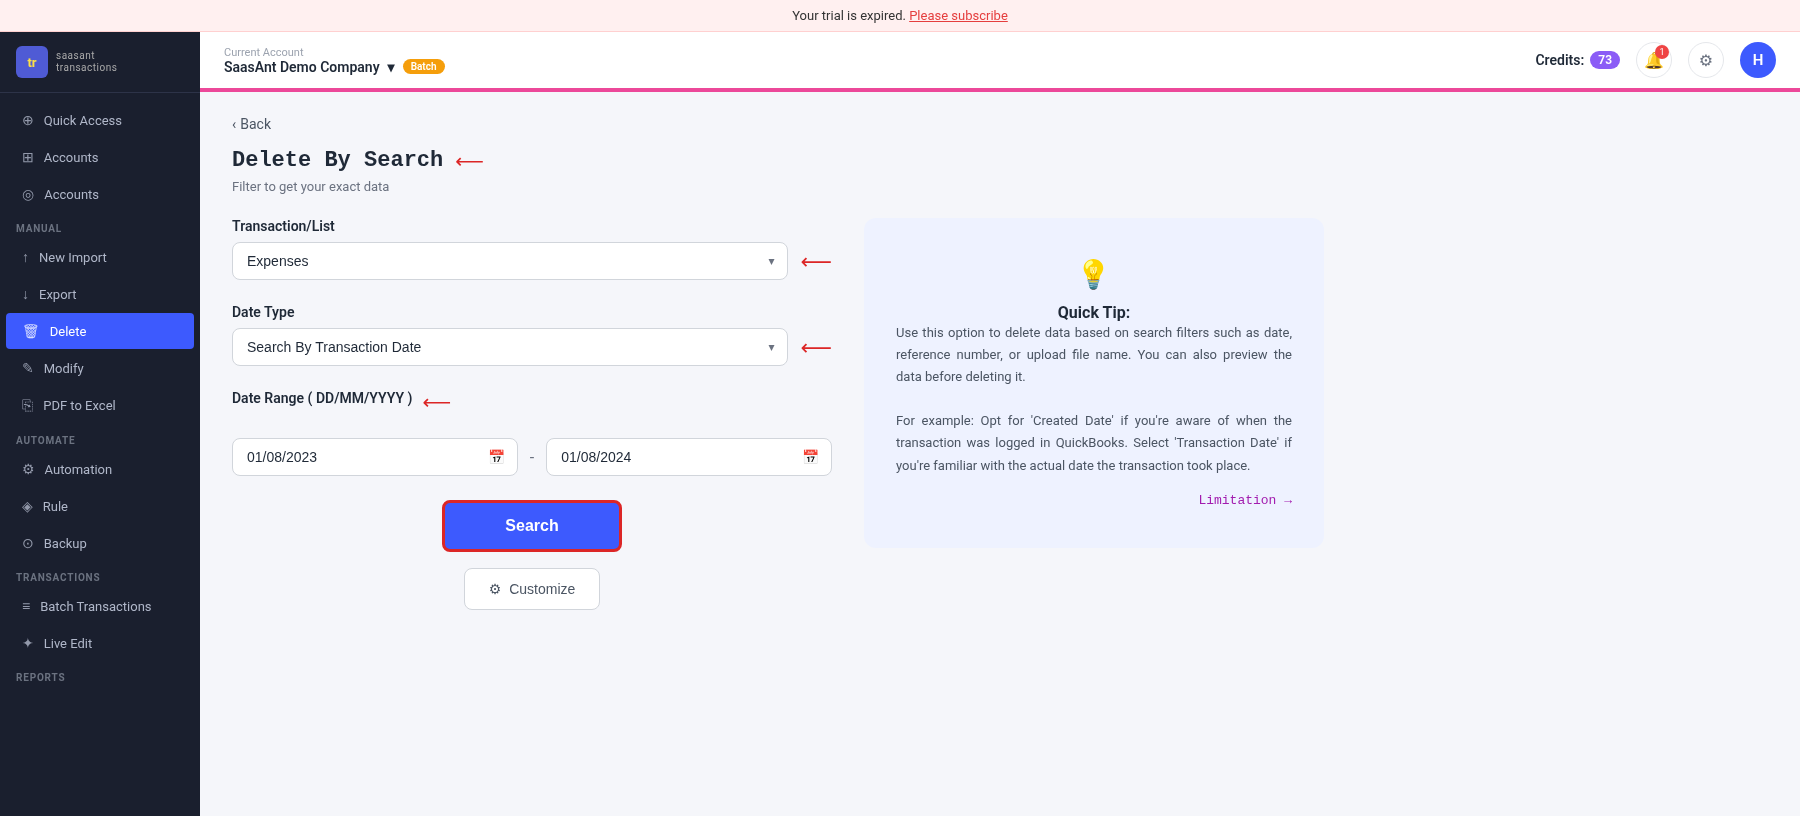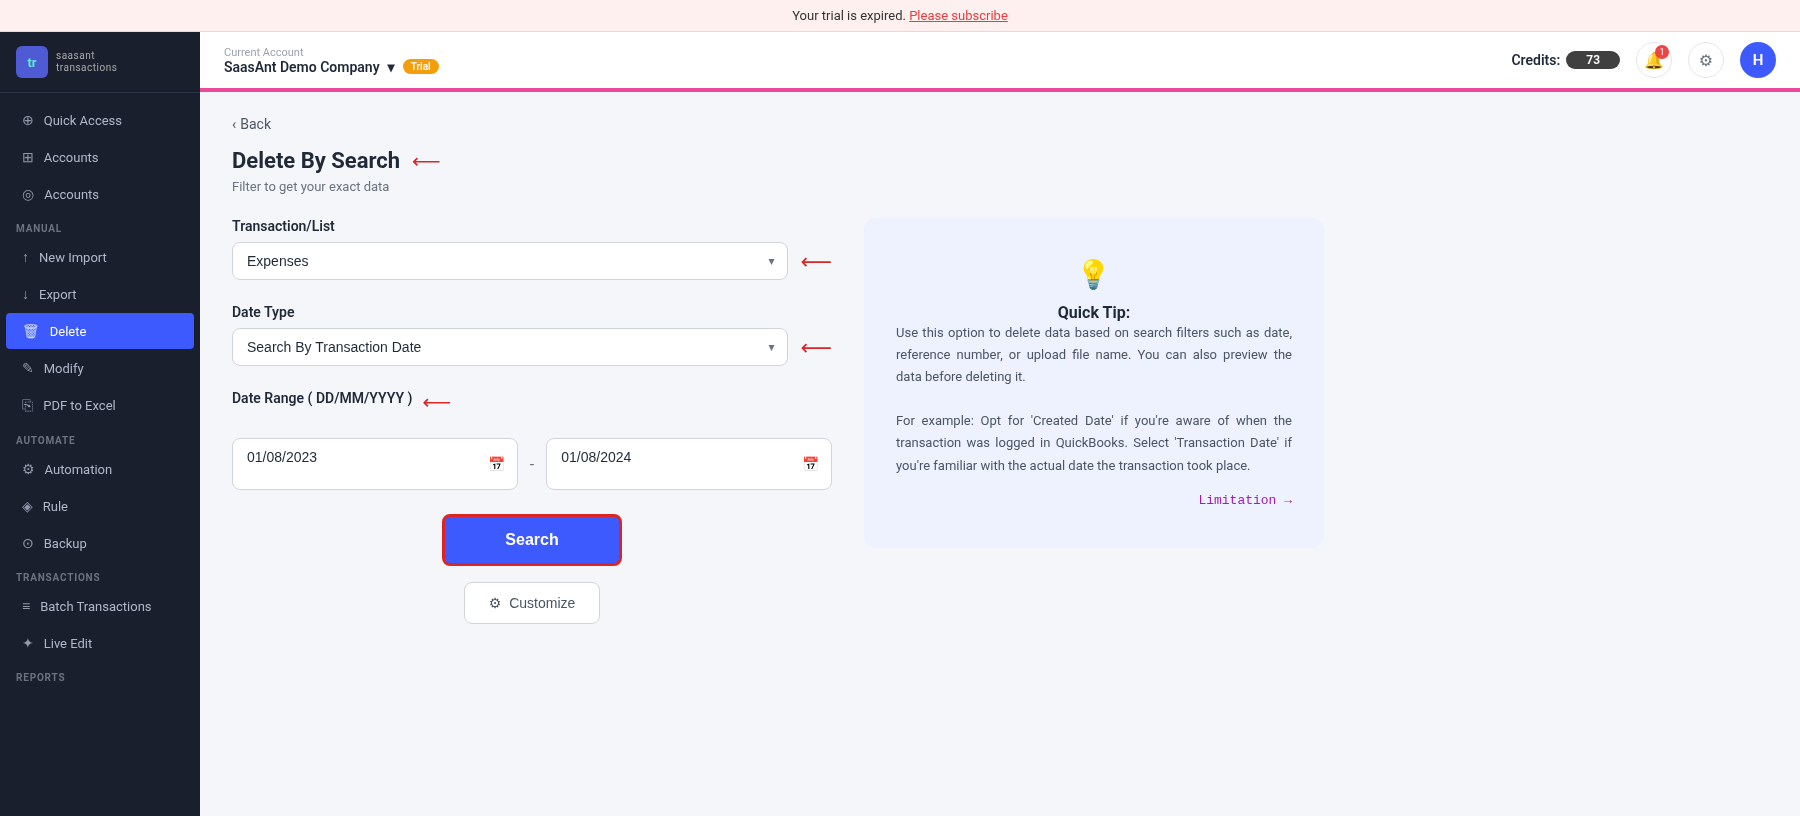--- a/index.html
+++ b/index.html
@@ -34,21 +34,21 @@
       align-items: center;
       padding: 14px 16px;
       border-bottom: 1px solid #2d3348;
     }
     .logo-icon {
       width: 32px;
       height: 32px;
       background: #4f5bd5;
       border-radius: 6px;
       display: flex; align-items: center; justify-content: center;
-      color: #5eead4; font-weight: bold; font-size: 13px; margin-right: 8px;
+      color: #fde047; font-weight: bold; font-size: 13px; margin-right: 8px;
       flex-shrink: 0;
     }
     .logo-text { color: white; font-size: 15px; font-weight: 600; line-height: 1.2; }
     .logo-text span { display: block; font-size: 10px; font-weight: 400; color: #aaa; letter-spacing: 0.5px; text-transform: lowercase; }
 
     .sidebar-nav { padding: 8px 0; flex: 1; }
     .sidebar-item {
       display: flex; align-items: center;
       padding: 10px 16px;
       cursor: pointer;
@@ -95,25 +95,25 @@
       background: #f59e0b;
       color: white;
       font-size: 10px;
       font-weight: 600;
       padding: 2px 8px;
       border-radius: 10px;
     }
     .header-right { display: flex; align-items: center; gap: 16px; }
     .credits-label { font-size: 14px; font-weight: 600; color: #1f2937; }
     .credits-badge {
-      background: #404040;
+      background: #8b5cf6;
       color: white;
       font-size: 12px;
       font-weight: 600;
-      padding: 2px 20px;
+      padding: 2px 8px;
       border-radius: 10px;
     }
     .header-icon-btn {
       width: 36px; height: 36px;
       border-radius: 50%;
       border: 1px solid #e5e7eb;
       display: flex; align-items: center; justify-content: center;
       cursor: pointer; font-size: 16px; color: #6b7280; background: white;
       position: relative;
     }
@@ -141,21 +141,21 @@
       overflow-y: auto;
       background: #f5f6fa;
     }
     .back-link {
       display: flex; align-items: center; gap: 4px;
       color: #4b5563; font-size: 14px; cursor: pointer;
       margin-bottom: 16px;
     }
 
     .page-title-row { display: flex; align-items: center; gap: 12px; margin-bottom: 6px; }
-    .page-title { font-size: 22px; font-weight: 700; color: #1f2937; }
+    .page-title { font-size: 22px; font-weight: 700; color: #1f2937; font-family: Liberation Mono, monospace; }
     .red-arrow { color: #dc2626; font-size: 20px; }
     .page-subtitle { font-size: 13px; color: #6b7280; margin-bottom: 24px; }
 
     .content-row { display: flex; gap: 32px; align-items: flex-start; }
     .form-panel { flex: 1; max-width: 600px; }
     .tip-panel {
       width: 460px;
       background: #eef2ff;
       border-radius: 12px;
       padding: 40px 32px;
@@ -187,21 +187,21 @@
       color: #6b7280; font-size: 12px; pointer-events: none;
     }
 
     .date-range-row { display: flex; align-items: center; gap: 12px; }
     .date-input-wrapper {
       position: relative;
       flex: 1;
     }
     .date-input {
       width: 100%;
-      padding: 10px 40px 24px 14px;
+      padding: 10px 40px 10px 14px;
       border: 1px solid #d1d5db;
       border-radius: 8px;
       font-size: 14px;
       color: #1f2937;
       background: white;
     }
     .date-icon {
       position: absolute; right: 12px; top: 50%;
       transform: translateY(-50%);
       color: #9ca3af; font-size: 14px; cursor: pointer;
@@ -319,21 +319,21 @@
   </div>
 
   <div class="main-content">
 
     <div class="header">
       <div class="account-info">
         <div class="label">Current Account</div>
         <div class="account-selector">
           <span>SaasAnt Demo Company</span>
           <span>▾</span>
-          <span class="trial-badge">Trial</span>
+          <span class="trial-badge">Batch</span>
         </div>
       </div>
       <div class="header-right">
         <div style="display:flex;align-items:center;gap:6px;">
           <span class="credits-label">Credits:</span>
           <span class="credits-badge">73</span>
         </div>
         <div class="header-icon-btn">
           🔔
           <span class="notif-dot">1</span>

